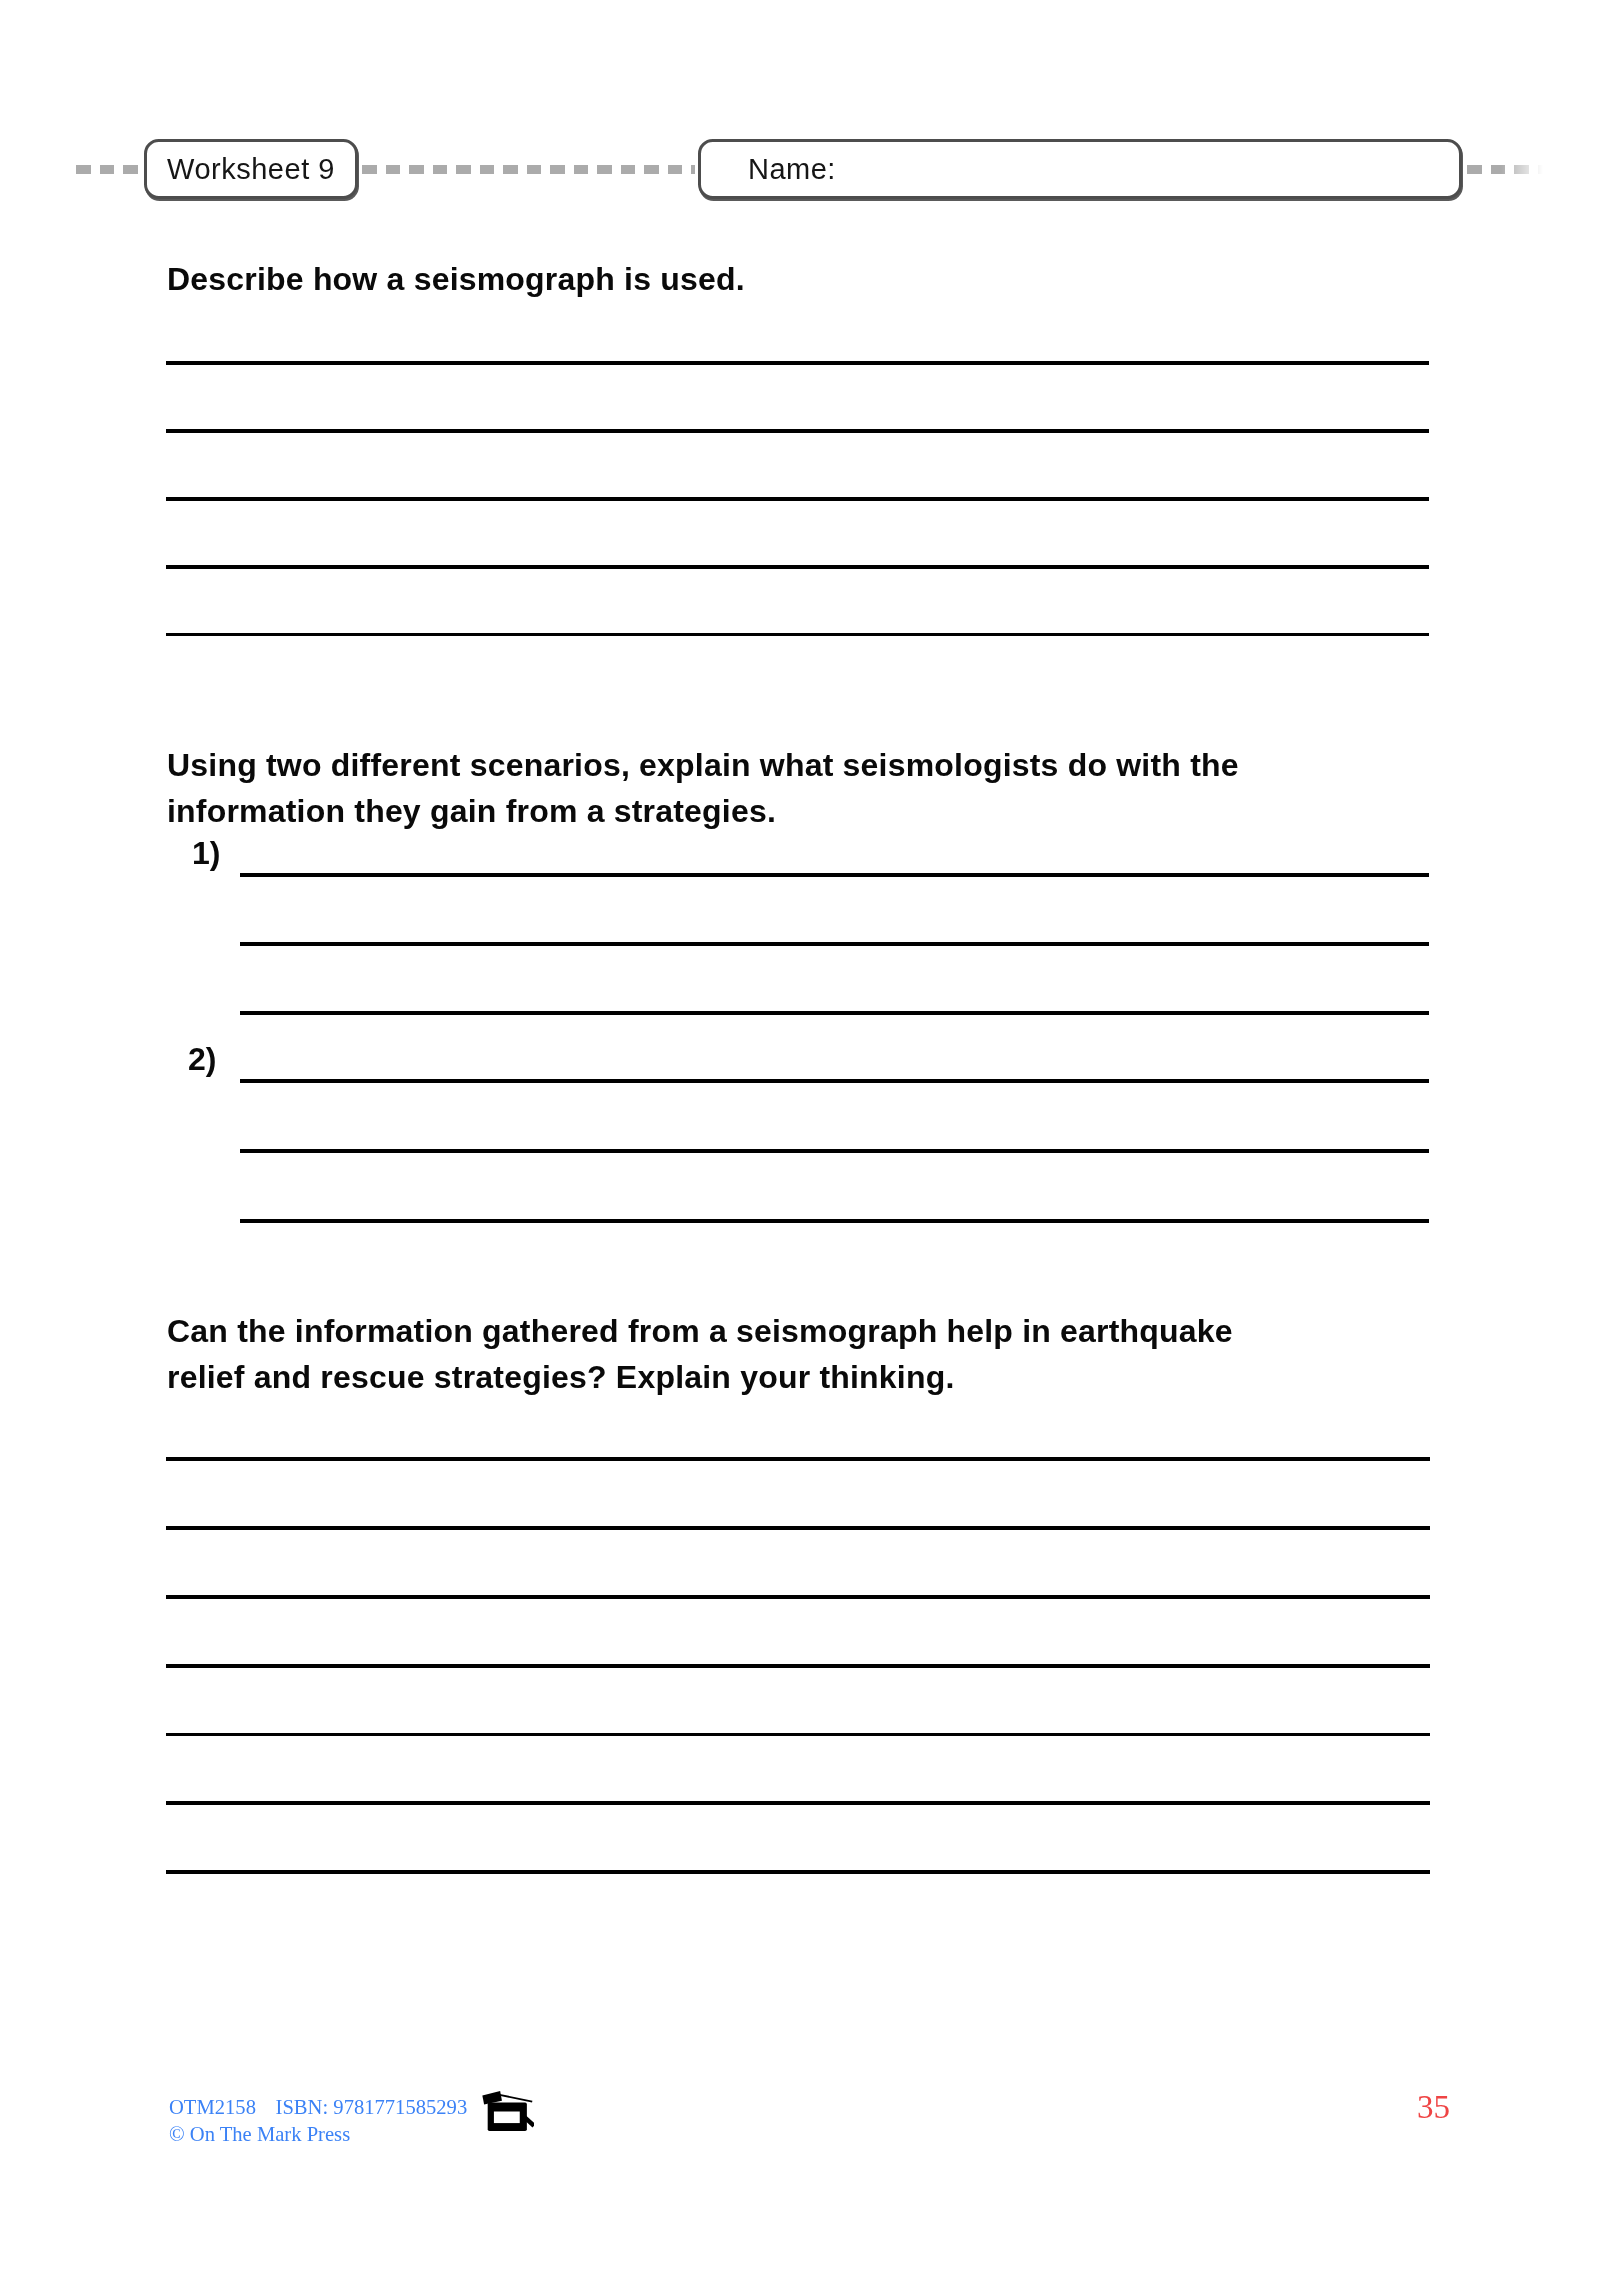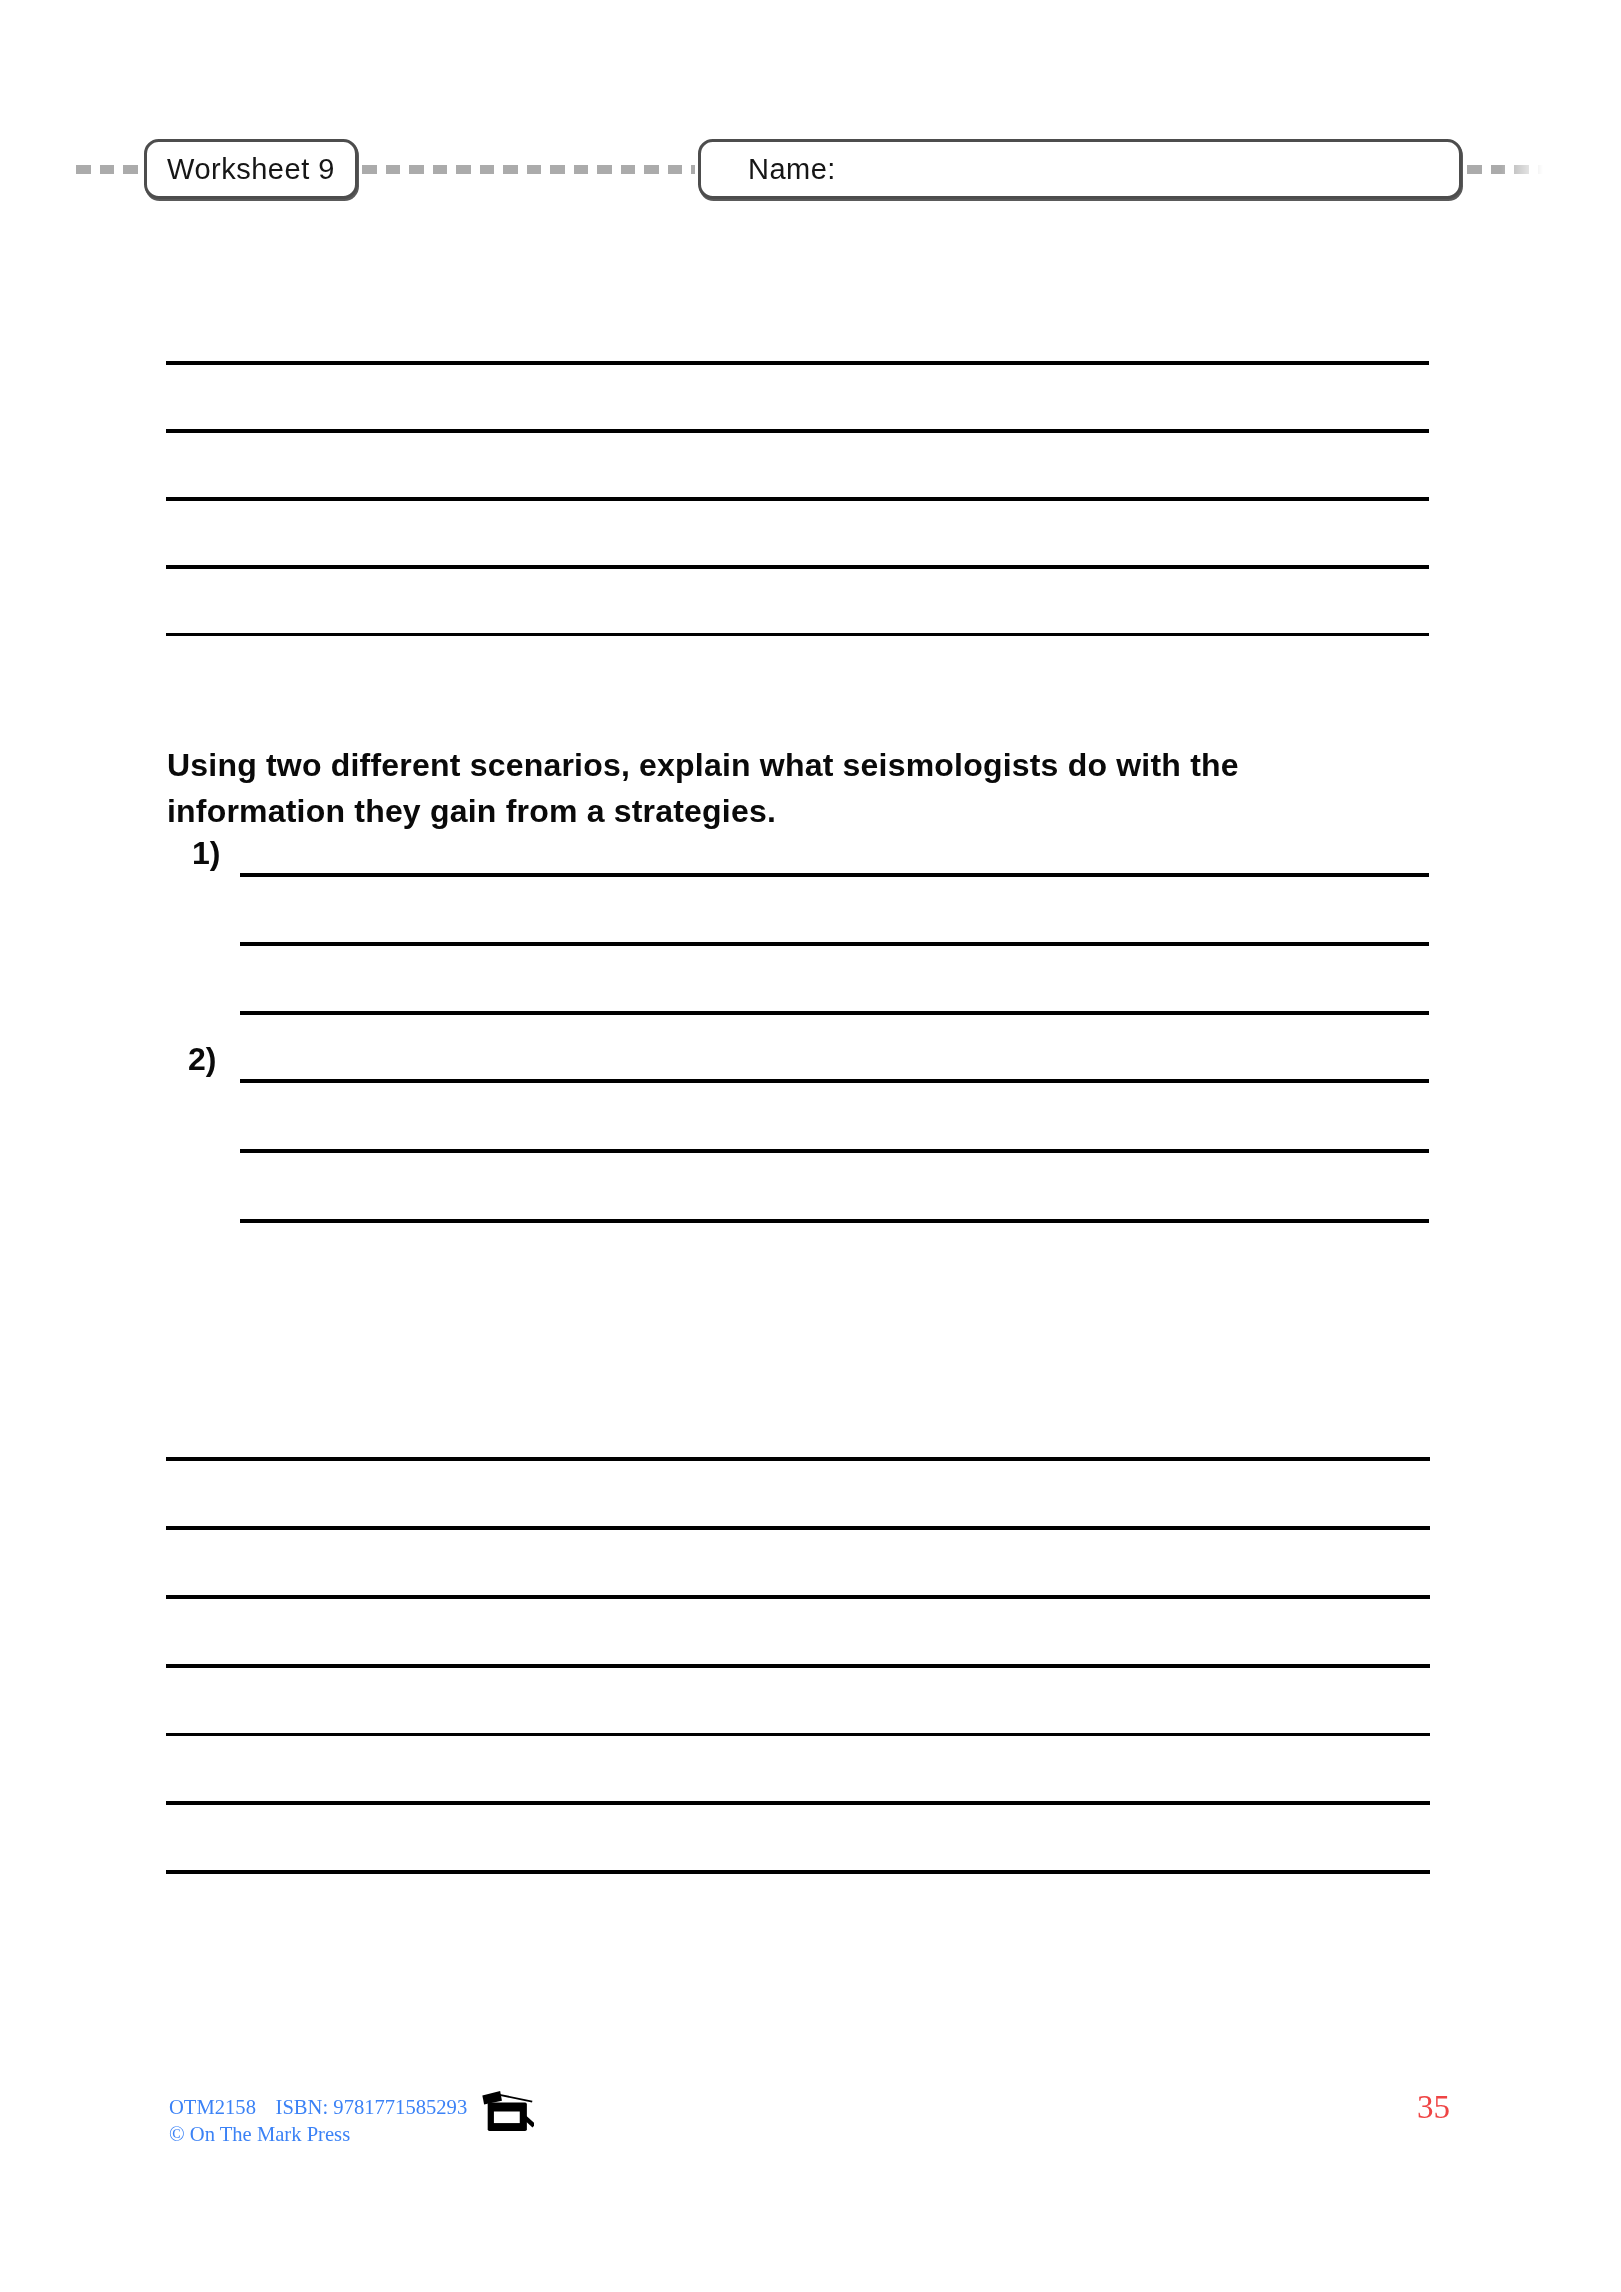--- a/index.html
+++ b/index.html
@@ -111,20 +111,23 @@
   <div class="dashes dashes-left"></div>
   <div class="badge-box worksheet-box">
     <span class="badge-text">Worksheet 9</span>
   </div>
   <div class="dashes dashes-mid"></div>
   <div class="badge-box name-box">
     <span class="badge-text">Name:</span>
   </div>
   <div class="dashes dashes-right"></div>
 
+  <div class="prompt prompt-q1">
+    <div>Describe how a seismograph is used.</div>
+  </div>
   <div class="lines lines-q1">
       <div class="answer-line"></div>
       <div class="answer-line"></div>
       <div class="answer-line"></div>
       <div class="answer-line"></div>
       <div class="answer-line"></div>
     </div>
 
   <div class="prompt prompt-q2">
     <div>Using two different scenarios, explain what seismologists do with the</div>
@@ -136,20 +139,24 @@
       <div class="answer-line"></div>
       <div class="answer-line"></div>
     </div>
   <span class="item-number num-2">2)</span>
   <div class="lines lines-i2">
       <div class="answer-line"></div>
       <div class="answer-line"></div>
       <div class="answer-line"></div>
     </div>
 
+  <div class="prompt prompt-q3">
+    <div>Can the information gathered from a seismograph help in earthquake</div>
+    <div>relief and rescue strategies? Explain your thinking.</div>
+  </div>
   <div class="lines lines-q3">
       <div class="answer-line"></div>
       <div class="answer-line"></div>
       <div class="answer-line"></div>
       <div class="answer-line"></div>
       <div class="answer-line"></div>
       <div class="answer-line"></div>
       <div class="answer-line"></div>
     </div>
 

